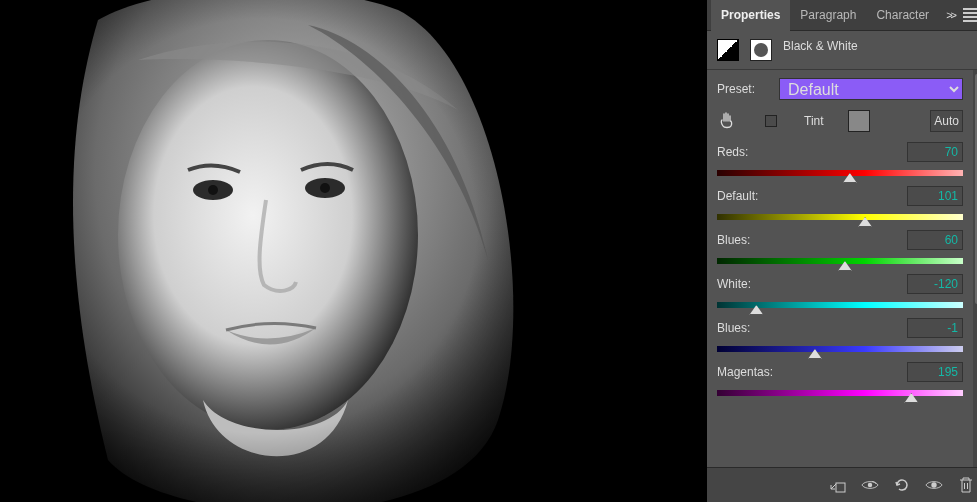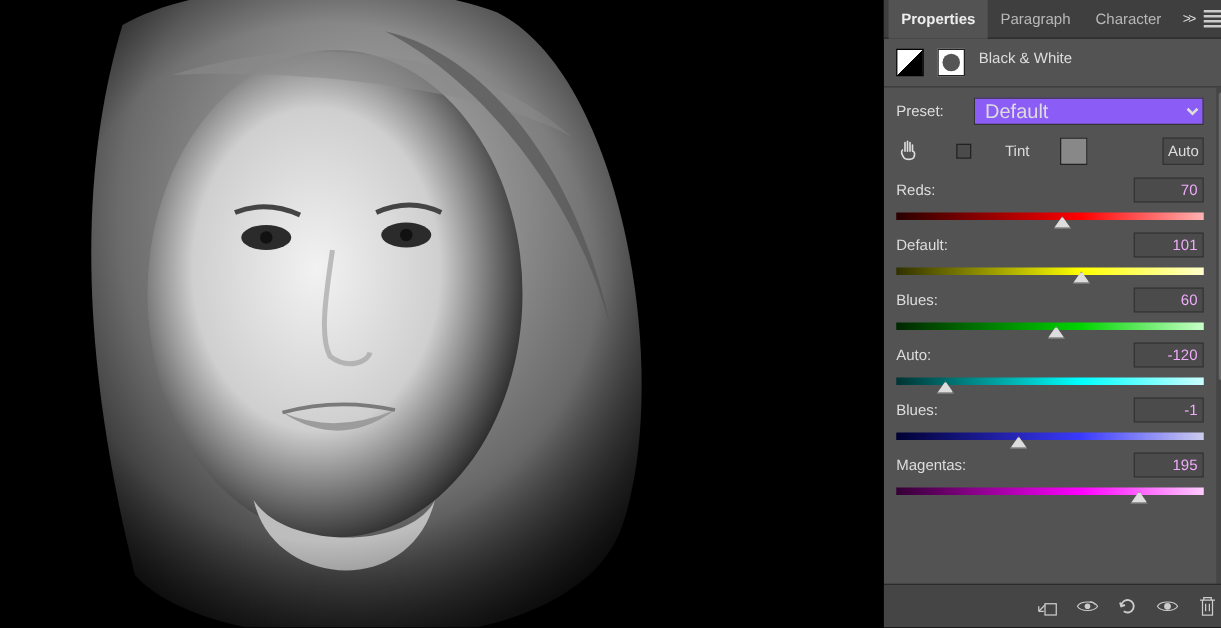--- a/index.html
+++ b/index.html
@@ -34,21 +34,21 @@
   .scrollbar .thumb{position:absolute;left:2px;right:2px;top:4px;height:230px;background:#6b6b6b;border-radius:2px}
   .row{display:flex;align-items:center;gap:24px;margin-bottom:10px}
   .lbl{color:#ddd}
   select.preset{flex:1;background:#8b5cf6;color:#ddd;border:1px solid #333;height:22px;font-size:16px;padding:0 4px}
   .hand-icon svg{display:block}
   .tint-swatch{width:20px;height:20px;border:1px solid #222;background:#888}
   input[type=checkbox]{appearance:none;width:12px;height:12px;border:1px solid #222;background:#4b4b4b;}
   .btn{background:#4b4b4b;border:1px solid #333;color:#ddd;height:22px;padding:0 3px;font-size:12px}
   .slider-block{margin-bottom:6px}
   .slider-head{display:flex;align-items:center;justify-content:space-between;margin-bottom:4px}
-  .num-input{width:46px;height:18px;background:#4b4b4b;border:1px solid #333;color:#f0abfc;text-align:right;padding:0 4px;font-size:12px}
+  .num-input{width:46px;height:18px;background:#4b4b4b;border:1px solid #333;color:#14b8a6;text-align:right;padding:0 4px;font-size:12px}
   .track{position:relative;height:14px}
   .track .bar{position:absolute;left:0;right:0;top:4px;height:6px}
   .track .knob{position:absolute;top:7px;width:12px;height:8px;background:#ddd;border:1px solid #555;clip-path:polygon(50% 0,100% 100%,0 100%);transform:translateX(-50%)}
   .bar.reds{background:linear-gradient(90deg,#290000 0%,#ff0000 60%,#ffb3b3 100%)}
   .bar.yellows{background:linear-gradient(90deg,#303000 0%,#ffff00 60%,#ffffcc 100%)}
   .bar.greens{background:linear-gradient(90deg,#002600 0%,#00d400 60%,#c9ffc9 100%)}
   .bar.cyans{background:linear-gradient(90deg,#003333 0%,#00ffff 60%,#ccffff 100%)}
   .bar.blues{background:linear-gradient(90deg,#000033 0%,#3a3aff 60%,#ccccee 100%)}
   .bar.magentas{background:linear-gradient(90deg,#330033 0%,#ff00ff 60%,#ffccff 100%)}
   .panel-footer{position:absolute;left:0;right:0;bottom:0;height:34px;background:#454545;border-top:1px solid #2a2a2a;display:flex;align-items:center;justify-content:flex-end;gap:14px;padding:0 12px}
@@ -182,21 +182,21 @@
             <input class="num-input" value="60" style="">
           </div>
           <div class="track">
               <div class="bar greens"></div>
               <div class="knob" style="left: 52%;"></div>
             </div>
         </div>
 
         <div class="slider-block">
           <div class="slider-head">
-            <span class="lbl">Auto:</span>
+            <span class="lbl">White:</span>
             <input class="num-input" value="-120" style="">
           </div>
           <div class="track">
               <div class="bar cyans"></div>
               <div class="knob" style="left: 16%;"></div>
             </div>
         </div>
 
         <div class="slider-block">
           <div class="slider-head">

